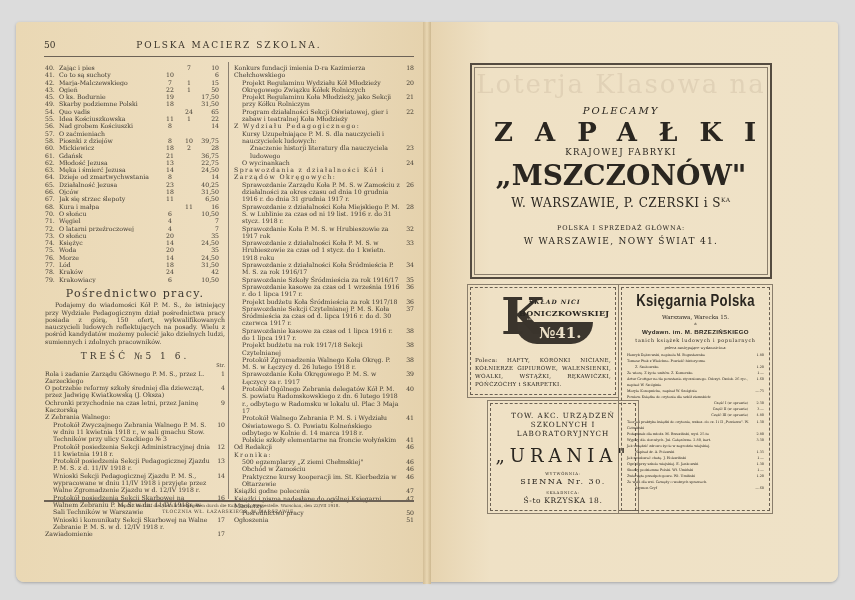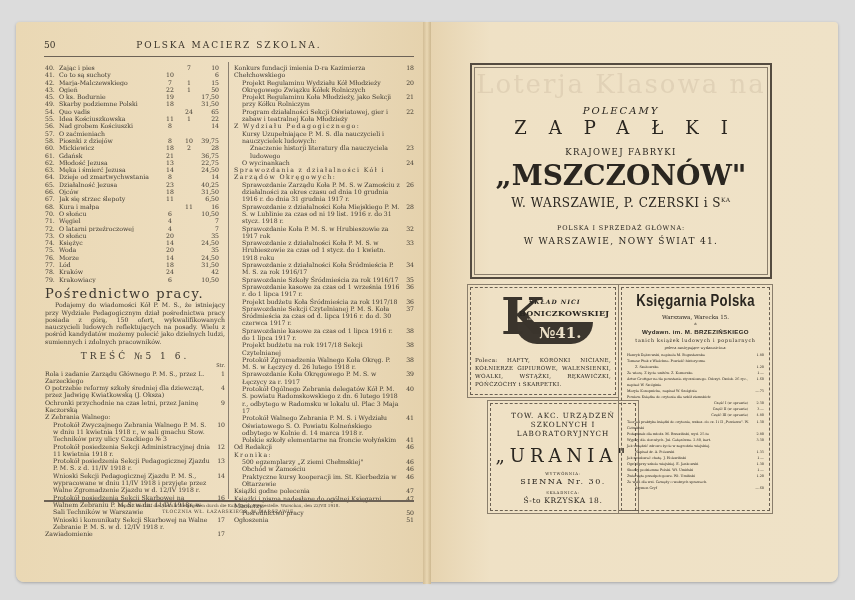--- a/index.html
+++ b/index.html
@@ -19,39 +19,39 @@
   .col.c2{left:234px;top:64px;width:180px;}
   .vsep{position:absolute;left:228px;top:62px;width:1px;height:437px;background:#8a7f70;}
 
   .brow{display:flex;white-space:nowrap;}
   .brow .n{width:14px;}
   .brow .t{width:100px;overflow:hidden;}
   .brow .a{width:22px;text-align:center;}
   .brow .b{width:16px;text-align:center;}
   .brow .c{width:22px;text-align:right;}
 
-  .sechead{font-size:13px;letter-spacing:1.5px;margin:7px 0 4px;}
+  .sechead{text-align:center;font-size:11px;letter-spacing:1.5px;margin:7px 0 4px;}
   .para{text-indent:10px;text-align:justify;}
   .tresc{text-align:center;font-size:9px;letter-spacing:3px;margin:8px 0 2px;}
   .str{text-align:right;font-size:5px;}
   .toc{display:flex;justify-content:space-between;}
   .toc .tt{flex:1;}
   .toc .pp{width:14px;text-align:right;}
   .ind1{padding-left:8px;}
   .ind2{padding-left:16px;}
   .spaced{letter-spacing:1.4px;}
 
   .footer{position:absolute;left:44px;top:503px;width:370px;text-align:center;font-size:4.2px;line-height:6px;color:#4a4338;}
 
   
   .ad{position:absolute;color:#2a2620;text-align:center;}
   .ad1{left:470px;top:63px;width:298px;height:212px;border:2px solid #544b40;outline:1px solid #8a7e6c;outline-offset:-5px;}
   .ad1 .ghost{position:absolute;left:0;right:0;color:rgba(120,100,70,.12);font-size:26px;letter-spacing:2px;}
   .ad1 .l1{position:absolute;left:0;right:0;top:40px;font-size:10px;letter-spacing:2px;font-style:italic;}
-  .ad1 .l2{position:absolute;left:0;right:0;top:52px;font-size:18px;letter-spacing:22px;padding-left:22px;font-weight:normal;}
+  .ad1 .l2{position:absolute;left:0;right:0;top:52px;font-size:26px;letter-spacing:22px;padding-left:22px;font-weight:bold;}
   .ad1 .l3{position:absolute;left:0;right:0;top:82px;font-size:8.5px;letter-spacing:1.4px;}
   .ad1 .l4{position:absolute;left:0;right:0;top:94px;font-size:28px;letter-spacing:0px;font-weight:bold;font-family:"DejaVu Serif",serif;}
   .ad1 .l5{position:absolute;left:0;right:0;top:131px;font-size:12px;letter-spacing:.5px;}
   .ad1 .l6{position:absolute;left:0;right:0;top:159px;font-size:6.5px;letter-spacing:.8px;}
   .ad1 .l7{position:absolute;left:0;right:0;top:171px;font-size:9px;letter-spacing:1.3px;}
 
   .ad2{left:470px;top:287px;width:144px;height:106px;border:1px dashed #6a6052;outline:1px solid #8a7e6c;outline-offset:2px;}
   .logoK{position:absolute;left:30px;top:4px;font-size:50px;font-weight:bold;font-family:"DejaVu Serif",serif;line-height:50px;color:#3a342c;}
   .swoosh{position:absolute;left:44px;top:34px;width:78px;height:22px;background:#3c362e;border-radius:0 0 60px 60px;}
   .ad2 .sklad{position:absolute;left:58px;top:10px;font-size:6px;font-style:italic;font-weight:bold;letter-spacing:1px;}

